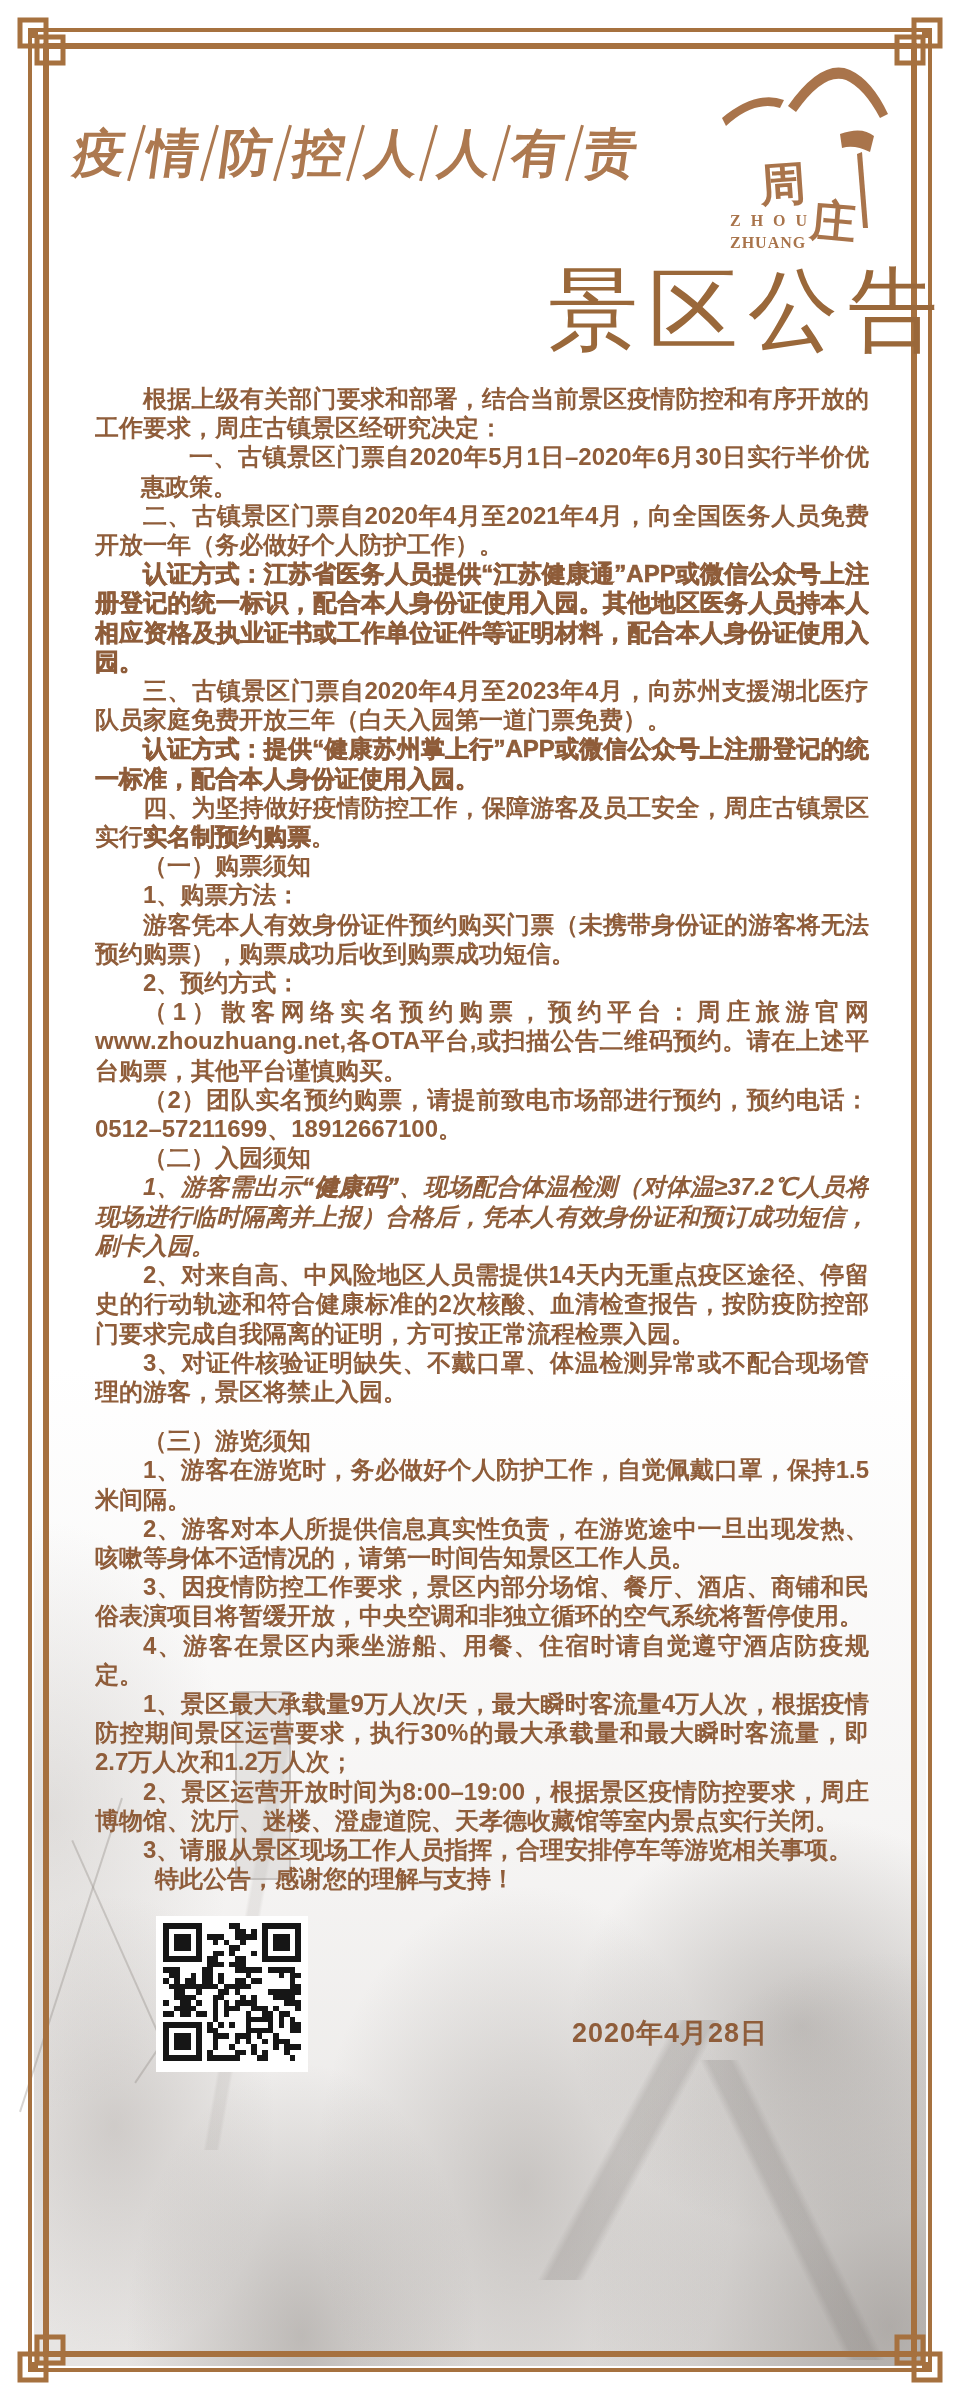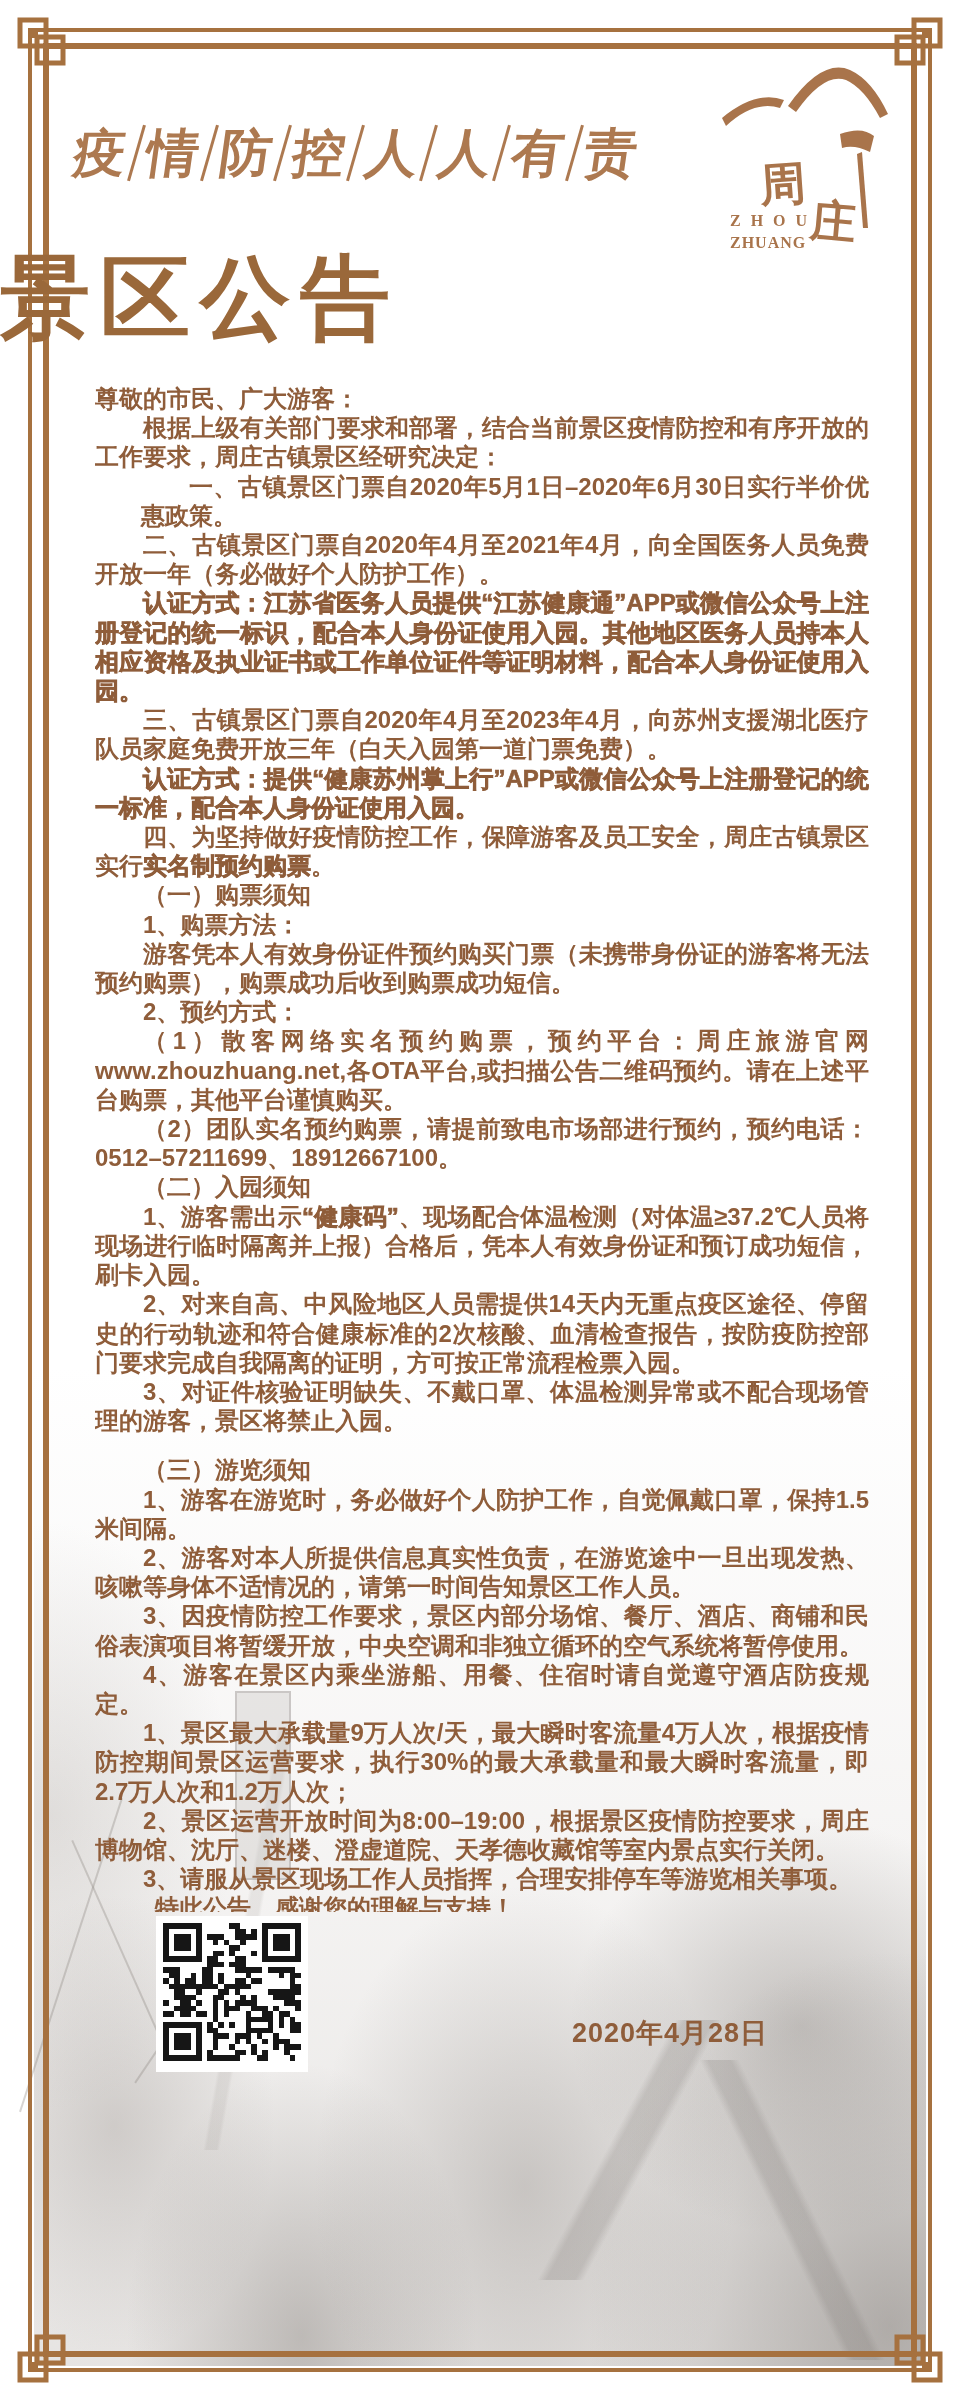--- a/index.html
+++ b/index.html
@@ -50,23 +50,23 @@
   .slogan{position:absolute;left:74px;top:124px;display:flex;align-items:center;}
   .schar{font-size:52px;font-weight:700;color:var(--slogan);transform:skewX(-8deg);
          line-height:1;letter-spacing:0;}
   .sep{width:3px;height:58px;background:var(--slogan);transform:rotate(16deg);
        margin:0 9px;flex:0 0 auto;}
 
   
   .logo{position:absolute;right:58px;top:48px;width:180px;height:235px;}
 
   
-  .title{position:absolute;left:0;right:0;top:252px;text-align:left;
-    font-family:"Liberation Serif",serif;font-weight:700;font-size:90px;line-height:1.05;
-    color:var(--title);letter-spacing:10px;margin:0;}
+  .title{position:absolute;left:0;right:0;top:252px;text-align:right;
+    font-family:"Liberation Serif",serif;font-weight:400;font-size:90px;line-height:1.05;
+    color:var(--title);letter-spacing:10px;margin:12px;}
 
   
   .body-text{position:absolute;left:95px;top:384px;width:774px;height:1528px;overflow:hidden;
     color:var(--text);font-size:24px;line-height:29.2px;text-align:justify;font-weight:700;}
   .body-text p{margin:0;}
   .body-text .b{font-weight:800;-webkit-text-stroke:0.7px currentColor;}
 
   
   .qr-box{position:absolute;left:156px;top:1916px;background:#ffffff;padding:7px;z-index:3;}
   .sign{position:absolute;left:400px;top:1992px;width:540px;text-align:center;z-index:3;}
@@ -150,36 +150,35 @@
         <text x="38" y="152" font-family="Liberation Serif, serif" font-weight="700" font-size="46" fill="#a9744b" transform="rotate(-4 60 140)">周</text>
         <text x="88" y="190" font-family="Liberation Serif, serif" font-weight="700" font-size="46" fill="#a9744b" transform="rotate(5 110 175)">庄</text>
         <text x="8" y="178" font-family="Liberation Serif, serif" font-weight="700" font-size="16" letter-spacing="3" fill="#a9744b">Z H O U</text>
         <text x="8" y="200" font-family="Liberation Serif, serif" font-weight="700" font-size="16" letter-spacing="1" fill="#a9744b">ZHUANG</text>
       </svg>
     </div>
 
     <h1 class="title">景区公告</h1>
 
     <div class="body-text">
-        <p style="text-indent: 0em;"><span>尊敬的市民、广大游客：</span></p>
         <p style="text-indent: 2em;"><span>根据上级有关部门要求和部署，结合当前景区疫情防控和有序开放的工作要求，周庄古镇景区经研究决定：</span></p>
         <p style="text-indent: 2em; margin-left: 46px;"><span>一、古镇景区门票自2020年5月1日–2020年6月30日实行半价优惠政策。</span></p>
         <p style="text-indent: 2em;"><span>二、古镇景区门票自2020年4月至2021年4月，向全国医务人员免费开放一年（务必做好个人防护工作）。</span></p>
         <p style="text-indent: 2em;"><span class="b">认证方式：江苏省医务人员提供“江苏健康通”APP或微信公众号上注册登记的统一标识，配合本人身份证使用入园。其他地区医务人员持本人相应资格及执业证书或工作单位证件等证明材料，配合本人身份证使用入园。</span></p>
         <p style="text-indent: 2em;"><span>三、古镇景区门票自2020年4月至2023年4月，向苏州支援湖北医疗队员家庭免费开放三年（白天入园第一道门票免费）。</span></p>
         <p style="text-indent: 2em;"><span class="b">认证方式：提供“健康苏州掌上行”APP或微信公众号上注册登记的统一标准，配合本人身份证使用入园。</span></p>
         <p style="text-indent: 2em;"><span>四、为坚持做好疫情防控工作，保障游客及员工安全，周庄古镇景区实行</span><span class="b">实名制预约购票</span><span>。</span></p>
         <p style="text-indent: 2em;"><span>（一）购票须知</span></p>
         <p style="text-indent: 2em;"><span>1、购票方法：</span></p>
         <p style="text-indent: 2em;"><span>游客凭本人有效身份证件预约购买门票（未携带身份证的游客将无法预约购票），购票成功后收到购票成功短信。</span></p>
         <p style="text-indent: 2em;"><span>2、预约方式：</span></p>
         <p style="text-indent: 2em;"><span>（1）散客网络实名预约购票，预约平台：周庄旅游官网www.zhouzhuang.net,各OTA平台,或扫描公告二维码预约。请在上述平台购票，其他平台谨慎购买。</span></p>
         <p style="text-indent: 2em;"><span>（2）团队实名预约购票，请提前致电市场部进行预约，预约电话：0512–57211699、18912667100。</span></p>
         <p style="text-indent: 2em;"><span>（二）入园须知</span></p>
-        <p style="text-indent: 2em;"><span>1、游客需出示</span><span class="b">“健康码”</span><span>、现场配合体温检测（对体温≥37.2℃人员将现场进行临时隔离并上报）合格后，凭本人有效身份证和预订成功短信，刷卡入园。</span></p>
+        <p style="text-indent: 2em; font-style: italic;"><span>1、游客需出示</span><span class="b">“健康码”</span><span>、现场配合体温检测（对体温≥37.2℃人员将现场进行临时隔离并上报）合格后，凭本人有效身份证和预订成功短信，刷卡入园。</span></p>
         <p style="text-indent: 2em;"><span>2、对来自高、中风险地区人员需提供14天内无重点疫区途径、停留史的行动轨迹和符合健康标准的2次核酸、血清检查报告，按防疫防控部门要求完成自我隔离的证明，方可按正常流程检票入园。</span></p>
         <p style="text-indent: 2em;"><span>3、对证件核验证明缺失、不戴口罩、体温检测异常或不配合现场管理的游客，景区将禁止入园。</span></p>
         <p style="text-indent: 2em; margin-top: 20px;"><span>（三）游览须知</span></p>
         <p style="text-indent: 2em;"><span>1、游客在游览时，务必做好个人防护工作，自觉佩戴口罩，保持1.5米间隔。</span></p>
         <p style="text-indent: 2em;"><span>2、游客对本人所提供信息真实性负责，在游览途中一旦出现发热、咳嗽等身体不适情况的，请第一时间告知景区工作人员。</span></p>
         <p style="text-indent: 2em;"><span>3、因疫情防控工作要求，景区内部分场馆、餐厅、酒店、商铺和民俗表演项目将暂缓开放，中央空调和非独立循环的空气系统将暂停使用。</span></p>
         <p style="text-indent: 2em;"><span>4、游客在景区内乘坐游船、用餐、住宿时请自觉遵守酒店防疫规定。</span></p>
         <p style="text-indent: 2em;"><span>1、景区最大承载量9万人次/天，最大瞬时客流量4万人次，根据疫情防控期间景区运营要求，执行30%的最大承载量和最大瞬时客流量，即2.7万人次和1.2万人次；</span></p>
         <p style="text-indent: 2em;"><span>2、景区运营开放时间为8:00–19:00，根据景区疫情防控要求，周庄博物馆、沈厅、迷楼、澄虚道院、天孝德收藏馆等室内景点实行关闭。</span></p>
         <p style="text-indent: 2em;"><span>3、请服从景区现场工作人员指挥，合理安排停车等游览相关事项。</span></p>

